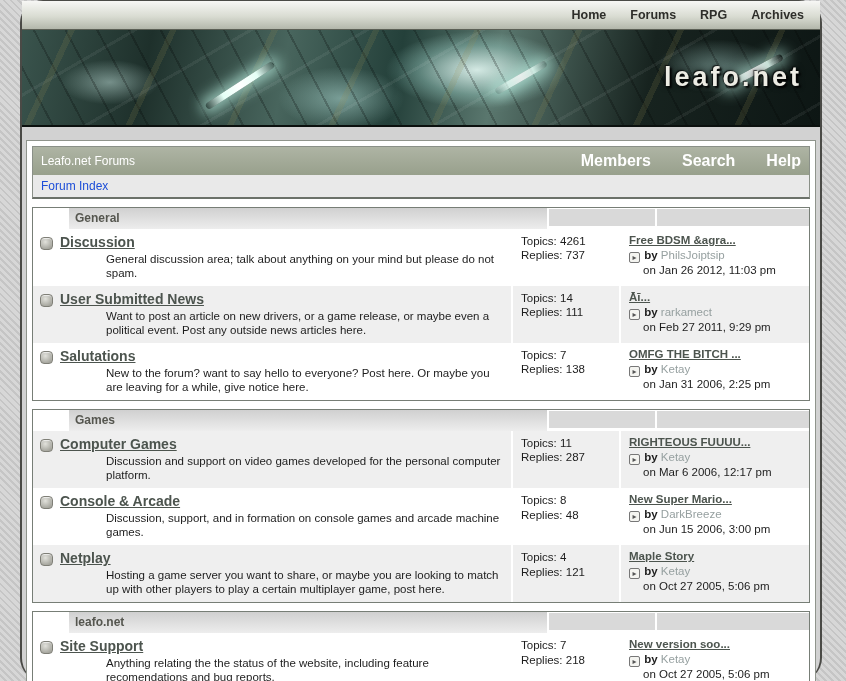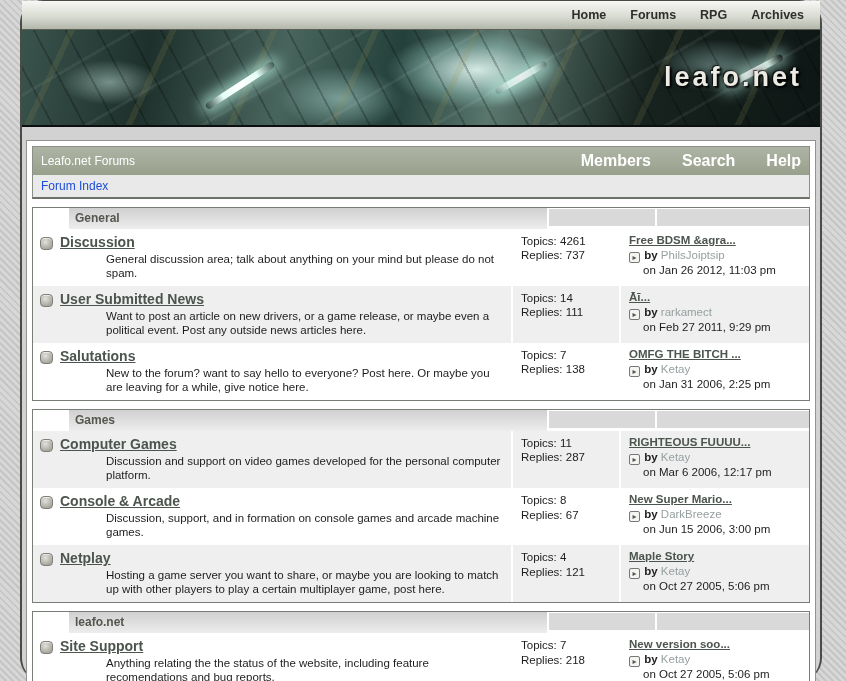--- a/index.html
+++ b/index.html
@@ -227,21 +227,21 @@
       </div>
 
       <div class="forum-row">
         <div class="cell-name">
           <span class="f-icon"></span>
           <a href="#" class="f-link">Console &amp; Arcade</a>
           <div class="f-desc">Discussion, support, and in formation on console games and arcade machine games.</div>
         </div>
         <div class="cell-topics">
           <div><span>Topics:</span> <span>8</span></div>
-          <div><span>Replies:</span> <span>67</span></div>
+          <div><span>Replies:</span> <span>48</span></div>
         </div>
         <div class="cell-last">
           <a href="#" class="lp-title">New Super Mario...</a>
           <div class="lp-by"><span class="post-icon">▸</span> <b>by</b> <a href="#" class="lp-author">DarkBreeze</a></div>
           <div class="lp-date">on Jun 15 2006, 3:00 pm</div>
         </div>
       </div>
 
       <div class="forum-row alt">
         <div class="cell-name">

